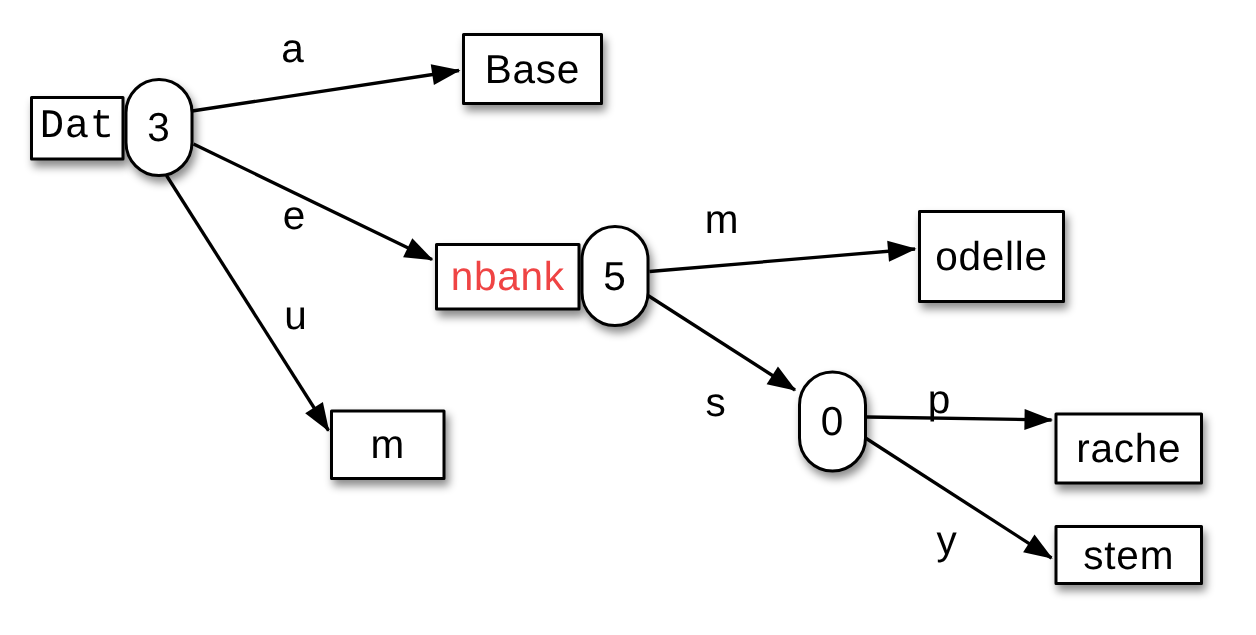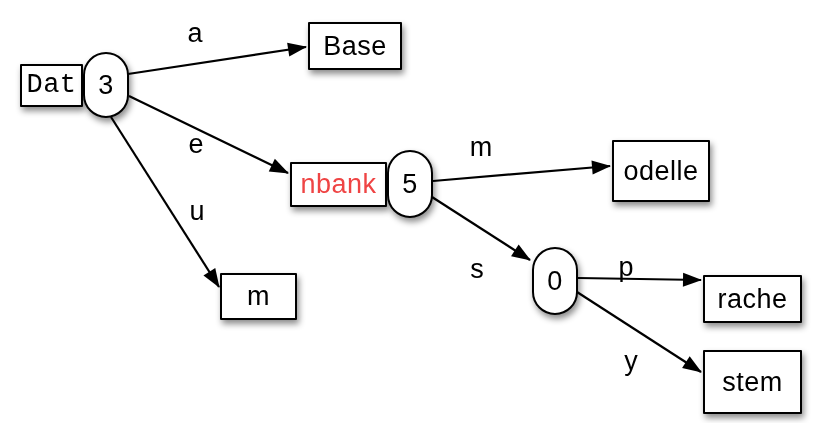--- a/index.html
+++ b/index.html
@@ -102,16 +102,16 @@
     </div>
     <div class="node stadium" style="left: 532px; top: 247px; width: 46px; height: 68px; background: rgb(255, 255, 255); border-color: rgb(0, 0, 0);">
       <span class="node-label" style="color: rgb(0, 0, 0);">0</span>
     </div>
     <div class="node rect" style="left: 220px; top: 273px; width: 77px; height: 47px; background: rgb(255, 255, 255); border-color: rgb(0, 0, 0);">
       <span class="node-label" style="color: rgb(0, 0, 0);">m</span>
     </div>
     <div class="node rect" style="left: 703px; top: 255px; width: 99px; height: 48px; background: rgb(255, 255, 255); border-color: rgb(0, 0, 0); margin-top: 20px;">
       <span class="node-label" style="color: rgb(0, 0, 0);">rache</span>
     </div>
-    <div class="node rect" style="left: 703px; top: 350px; width: 99px; height: 64px; background: rgb(255, 255, 255); border-color: rgb(0, 0, 0);">
+    <div class="node rect" style="left: 703px; top: 350px; width: 99px; height: 40px; background: rgb(255, 255, 255); border-color: rgb(0, 0, 0);">
       <span class="node-label" style="color: rgb(0, 0, 0);">stem</span>
     </div>
   </div>
 
 </body></html>

